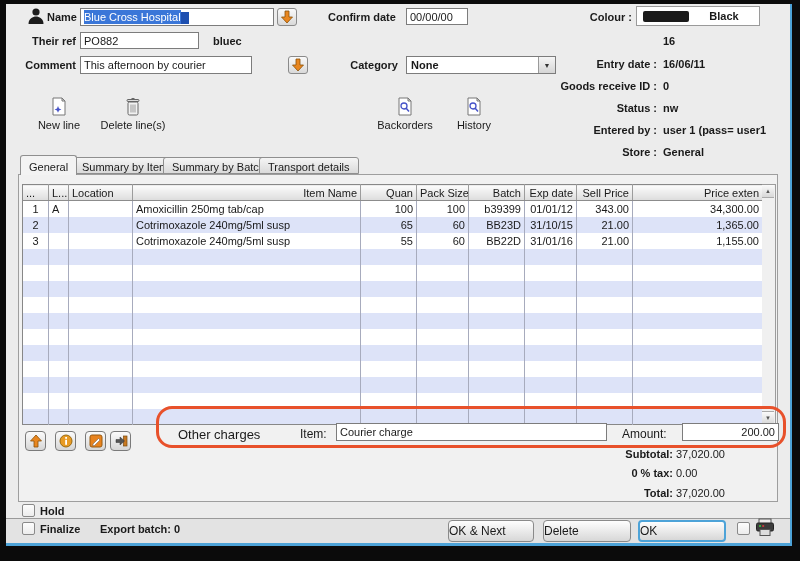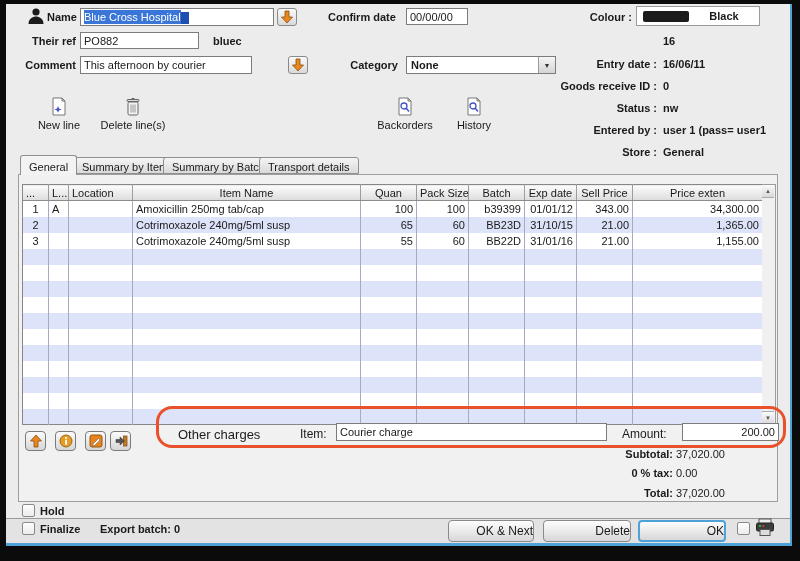--- a/index.html
+++ b/index.html
@@ -67,21 +67,21 @@
   .tab.active { top:155px; height:20px; background:#f3f3f3; border-bottom:none; z-index:5; padding-top:4px; }
   .panel { position:absolute; left:18px; top:174px; width:760px; height:328px; background:#f1f1f1; border:1px solid #9e9e9e; z-index:2; }
 
   
   table.grid {
     position:absolute; left:22px; top:184px; width:740px; z-index:4;
     border-collapse:collapse; table-layout:fixed; background:#fff;
     border:1px solid #878787; font-size:11px;
   }
   table.grid th {
-    height:16px; padding:0 3px; font-weight:normal; text-align:center; white-space:nowrap; overflow:hidden;
+    height:16px; padding:0 3px; font-weight:normal; text-align:right; white-space:nowrap; overflow:hidden;
     background:linear-gradient(#fcfcfc,#dcdcdc); border-right:1px solid #9c9c9c; border-bottom:1px solid #8c8c8c;
   }
   table.grid th.al { text-align:left; }
   table.grid td {
     height:16px; padding:0 3px; white-space:nowrap; overflow:hidden;
     border-right:1px solid #a7abbd;
   }
   table.grid tbody tr:nth-child(even) { background:var(--stripe,#dde3f8); }
   td.c-num { text-align:center; }
   td.c-left { text-align:left; }
@@ -111,21 +111,21 @@
   }
 
   
   .tot-lbl { position:absolute; left:520px; width:153px; text-align:right; font-weight:bold; z-index:4; }
   .tot-val { position:absolute; left:676px; width:104px; text-align:left; z-index:4; }
 
   
   .footer-bar { position:absolute; left:6px; top:518px; width:784px; height:25px; background:#e3e3e3; border-top:1px solid #9a9a9a; z-index:6; }
   .btn {
     position:absolute; height:22px; border:1px solid #8a8a8a; border-radius:4px; z-index:7;
-    background:linear-gradient(#fefefe,#d7d7d7); font-size:12px; text-align:right; line-height:20px; cursor:pointer;
+    background:linear-gradient(#fefefe,#d7d7d7); font-size:12px; text-align:left; line-height:20px; cursor:pointer;
   }
   .btn.default { border:2px solid var(--accent,#4da3d8); line-height:18px; }
 
   input.cb {
     position:absolute; width:13px; height:13px; margin:0; appearance:none; -webkit-appearance:none;
     background:linear-gradient(#fdfdfd,#ececec); border:1px solid #8a8a8a; border-radius:2px; z-index:7; cursor:pointer;
   }
   .z7 { z-index:7; }
 </style>
 </head>

